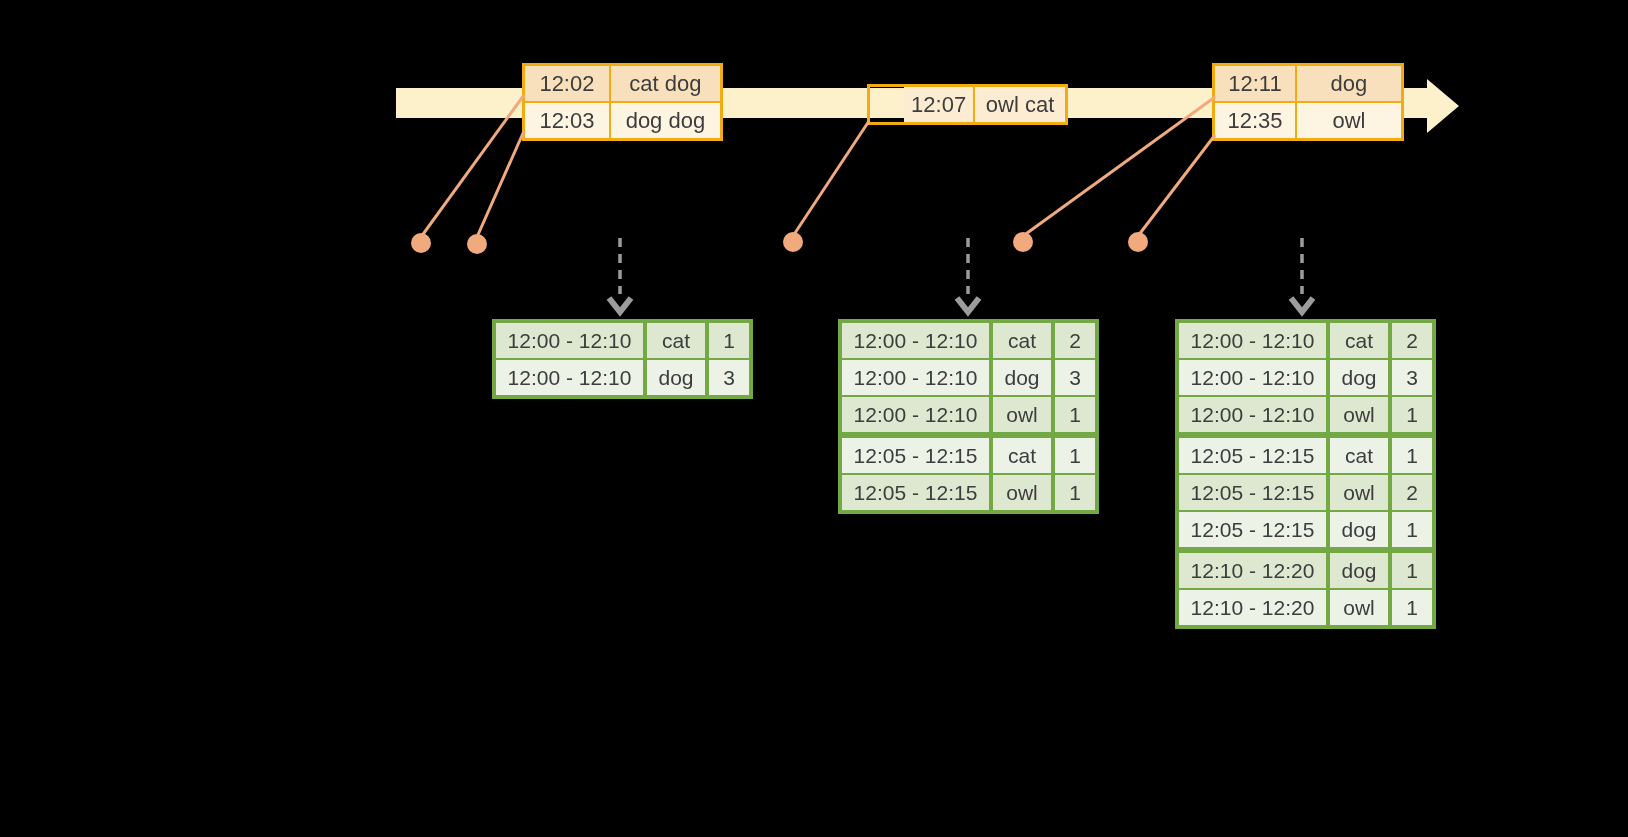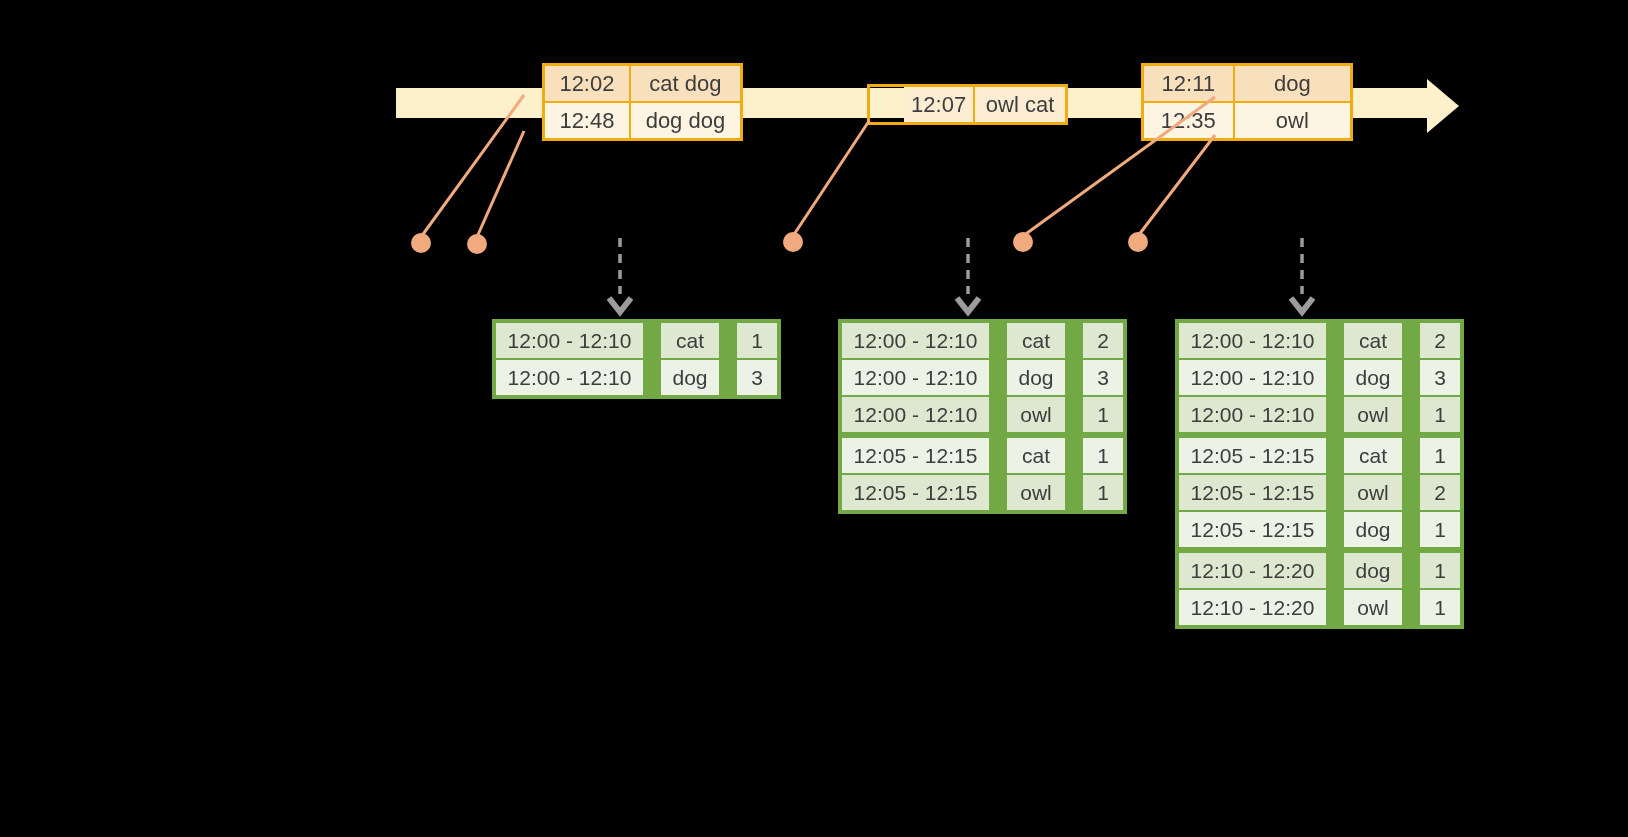--- a/index.html
+++ b/index.html
@@ -13,29 +13,29 @@
     border-top:27px solid transparent;border-bottom:27px solid transparent;
     border-left:32px solid var(--timeline-band,#fcf1cb);}
   
   .event-box{position:absolute;border:3px solid var(--event-border,#f0ac10);box-sizing:border-box;}
   .event-row{display:grid;grid-template-columns:43% 57%;height:35px;line-height:35px;font-size:22px;text-align:center;}
   .event-row + .event-row{border-top:2px solid var(--event-border,#f0ac10);}
   .event-row .words{border-left:2px solid var(--event-border,#f0ac10);}
   .shade-peach{background:var(--event-row-peach,#f9e0bd);}
   .shade-cream{background:var(--event-row-cream,#fdf4e2);}
   .shade-blend{background:var(--event-single-fill,#fcecd2);}
-  #event-box-1{left:542px;top:63px;width:201px;}
+  #event-box-1{left:522px;top:63px;width:201px;}
   #event-box-2{left:867px;top:84px;width:201px;padding-left:34px;}
-  #event-box-3{left:1141px;top:63px;width:212px;}
+  #event-box-3{left:1212px;top:63px;width:192px;}
   
   .overlay{position:absolute;left:0;top:0;width:1628px;height:837px;}
   
   .rtable{position:absolute;box-sizing:border-box;border:4px solid var(--table-border-green,#72a944);
     background:var(--table-border-green,#72a944);}
-  .rrow{display:grid;grid-template-columns:147px 58px 40px;gap:18px;margin-top:2px;
+  .rrow{display:grid;grid-template-columns:147px 58px 40px;gap:4px;margin-top:2px;
     font-size:21px;text-align:center;}
   .rrow:first-child{margin-top:0;}
   .rrow.group-start{margin-top:6px;}
   .rrow > div{height:35px;line-height:35px;}
   .rrow:nth-child(odd) > div{background:var(--table-row-dark,#dee8d0);}
   .rrow:nth-child(even) > div{background:var(--table-row-light,#edf2e7);}
   #rtable-1{left:492px;top:319px;}
   #rtable-2{left:838px;top:319px;}
   #rtable-3{left:1175px;top:319px;}
 </style>
@@ -46,21 +46,21 @@
 
   <div class="tl-band"></div>
   <div class="tl-arrowhead"></div>
 
   <div class="event-box" id="event-box-1">
     <div class="event-row shade-peach">
       <div class="time">12:02</div>
       <div class="words">cat dog</div>
     </div>
     <div class="event-row shade-cream">
-      <div class="time">12:48</div>
+      <div class="time">12:03</div>
       <div class="words">dog dog</div>
     </div>
   </div>
 
   <div class="event-box" id="event-box-2">
     <div class="event-row shade-blend">
       <div class="time">12:07</div>
       <div class="words">owl cat</div>
     </div>
   </div>

